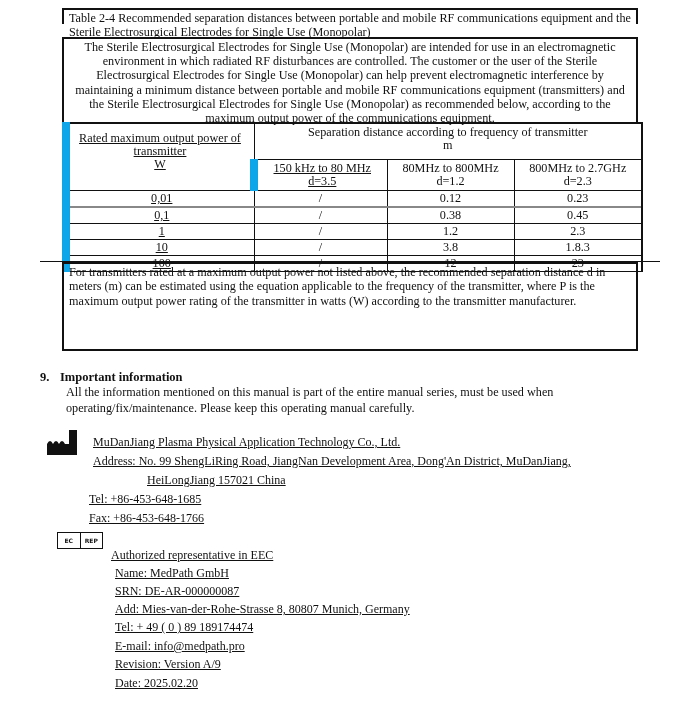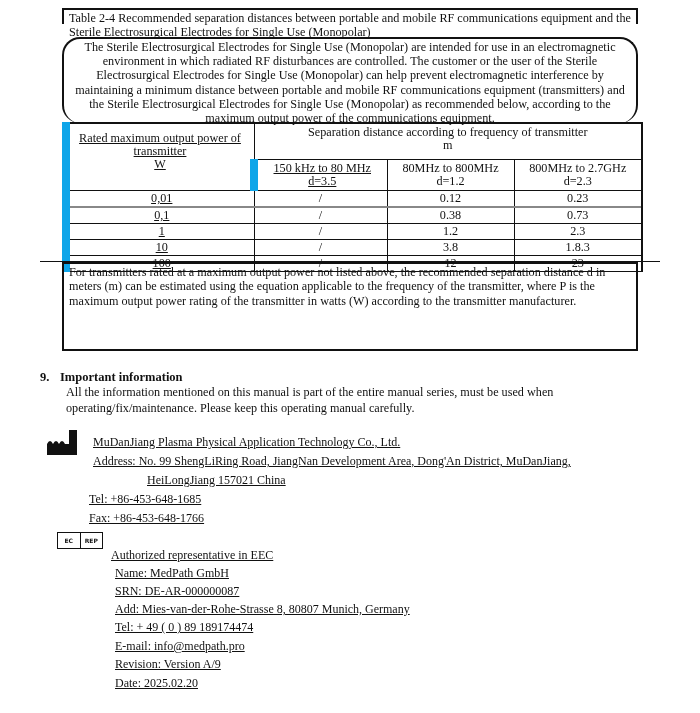--- a/index.html
+++ b/index.html
@@ -12,21 +12,21 @@
   .box {
     position: absolute; left: 62px; width: 576px;
     border: 2px solid #111; border-bottom: none; box-sizing: border-box;
   }
   #title-cell {
     top: 8px; height: 16px; padding: 1px 5px 4px 5px;
     font-size: 12.2px; line-height: 14px;
   }
   #desc-cell {
     top: 37px; height: 86px; padding: 1px 3px 0 3px;
-    font-size: 12.2px; line-height: 14.2px; text-align: center; border-radius: 18px;
+    font-size: 12.2px; line-height: 14.2px; text-align: center;
   }
   table.sep {
     position: absolute; left: 62px; top: 122px; width: 576px;
     border-collapse: collapse; table-layout: fixed;
     font-size: 12.2px; line-height: 13px;
   }
   table.sep td {
     border: 1px solid #111; text-align: center; padding: 0; vertical-align: middle;
   }
   table.sep tr:first-child td { border-top: 2px solid #111; }
@@ -104,21 +104,21 @@
   <tr class="data">
     <td>0,01</td>
     <td>/</td>
     <td>0.12</td>
     <td>0.23</td>
   </tr>
   <tr class="data">
     <td>0,1</td>
     <td>/</td>
     <td>0.38</td>
-    <td>0.73</td>
+    <td>0.45</td>
   </tr>
   <tr class="data">
     <td>1</td>
     <td>/</td>
     <td>1.2</td>
     <td>2.3</td>
   </tr>
   <tr class="data">
     <td>10</td>
     <td>/</td>

